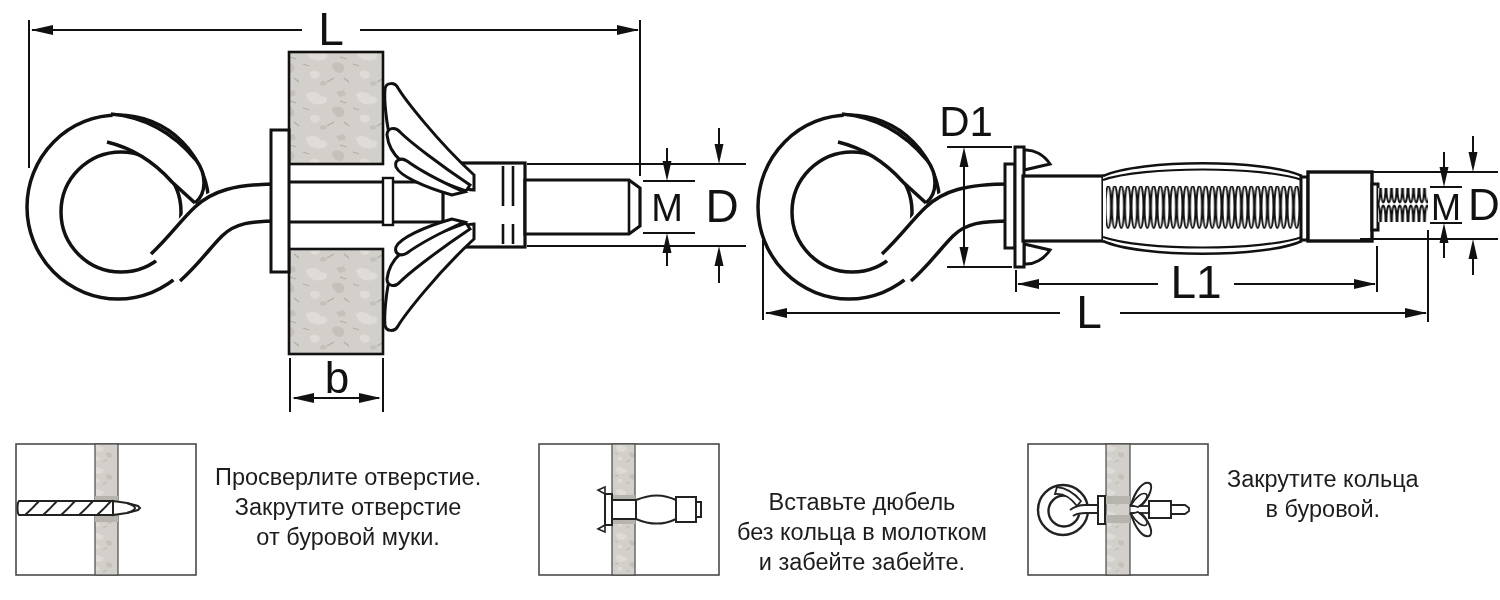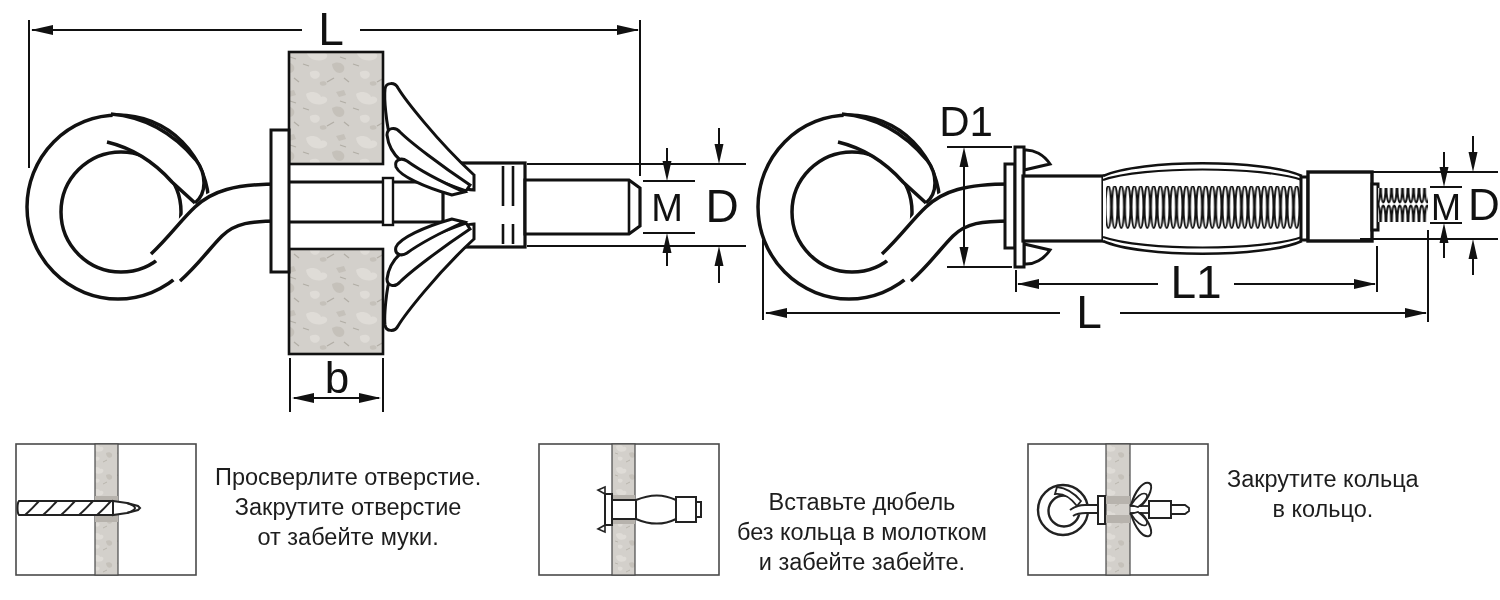--- a/index.html
+++ b/index.html
@@ -221,21 +221,21 @@
   <g fill="#fff" stroke="#222" stroke-width="2">
     <path d="M4,58 C2,60 2,70 4,72 L98,72 L98,58 Z"></path>
     <path d="M98,58 L112,60 C118,62 120,63.5 120,65 C120,66.5 118,68 112,70 L98,72 Z"></path>
     <path d="M112,60 L123,63 L125,65 L123,67 L112,70" fill="none"></path>
     <path d="M10,72 C16,67 20,62 24,58 M28,72 C34,67 38,62 42,58 M46,72 C52,67 56,62 60,58 M64,72 C70,67 74,62 78,58 M82,72 C88,67 92,62 96,58" fill="none"></path>
   </g>
 </svg>
 <div class="panel-text" style="left:215px;top:462px">
   <span>Просверлите отверстие.</span>
   <span>Закрутите отверстие</span>
-  <span>от забейте муки.</span>
+  <span>от буровой муки.</span>
 </div>
 
 <svg class="panel-svg" style="left:538px;top:443px" width="182" height="133" viewBox="0 0 182 133">
   <defs>
     <pattern id="wpB" width="25" height="22" patternUnits="userSpaceOnUse">
       <rect width="25" height="22" fill="#d3d0cb"></rect>
       <path d="M3,3 C6,1 10,2 10,4 C13,3 15,6 12,8 C8,10 3,8 3,3 Z" fill="#dfdcd7"></path>
       <path d="M16,10 C19,8 23,10 22,13 C21,16 16,15 16,10 Z" fill="#c5c1ba"></path>
       <path d="M5,14 C8,13 11,14 9,17 C7,19 4,17 5,14 Z" fill="#dfdcd7"></path>
       <path d="M2,10 L5,11 M13,19 L17,17" stroke="#b2aea6" stroke-width="0.8" fill="none"></path>
@@ -287,16 +287,16 @@
     <ellipse cx="36" cy="67" rx="25" ry="25" stroke-width="2.4"></ellipse>
     <ellipse cx="37" cy="68" rx="15.5" ry="15.5" stroke-width="2.4"></ellipse>
     <path d="M73,61 L58,61 C50,61 46,63 42,66 L46,74 C50,71 54,71 58,71 L73,71 Z" stroke="none"></path>
     <path d="M73,62 L58,62 C51,62 47,64 43,67 M73,70 L59,70 C53,70 49,71 46,73" fill="none" stroke-width="2"></path>
     <path d="M30,44 C40,45 48,51 54,58 L50,63 C44,55 36,50 28,51 Z" stroke-width="1.8"></path>
     <rect x="71" y="53" width="7" height="28"></rect>
   </g>
 </svg>
 <div class="panel-text" style="left:1227px;top:464px">
   <span>Закрутите кольца</span>
-  <span>в кольцо.</span>
+  <span>в буровой.</span>
 </div>
 
 </div>
 
 </body></html>

